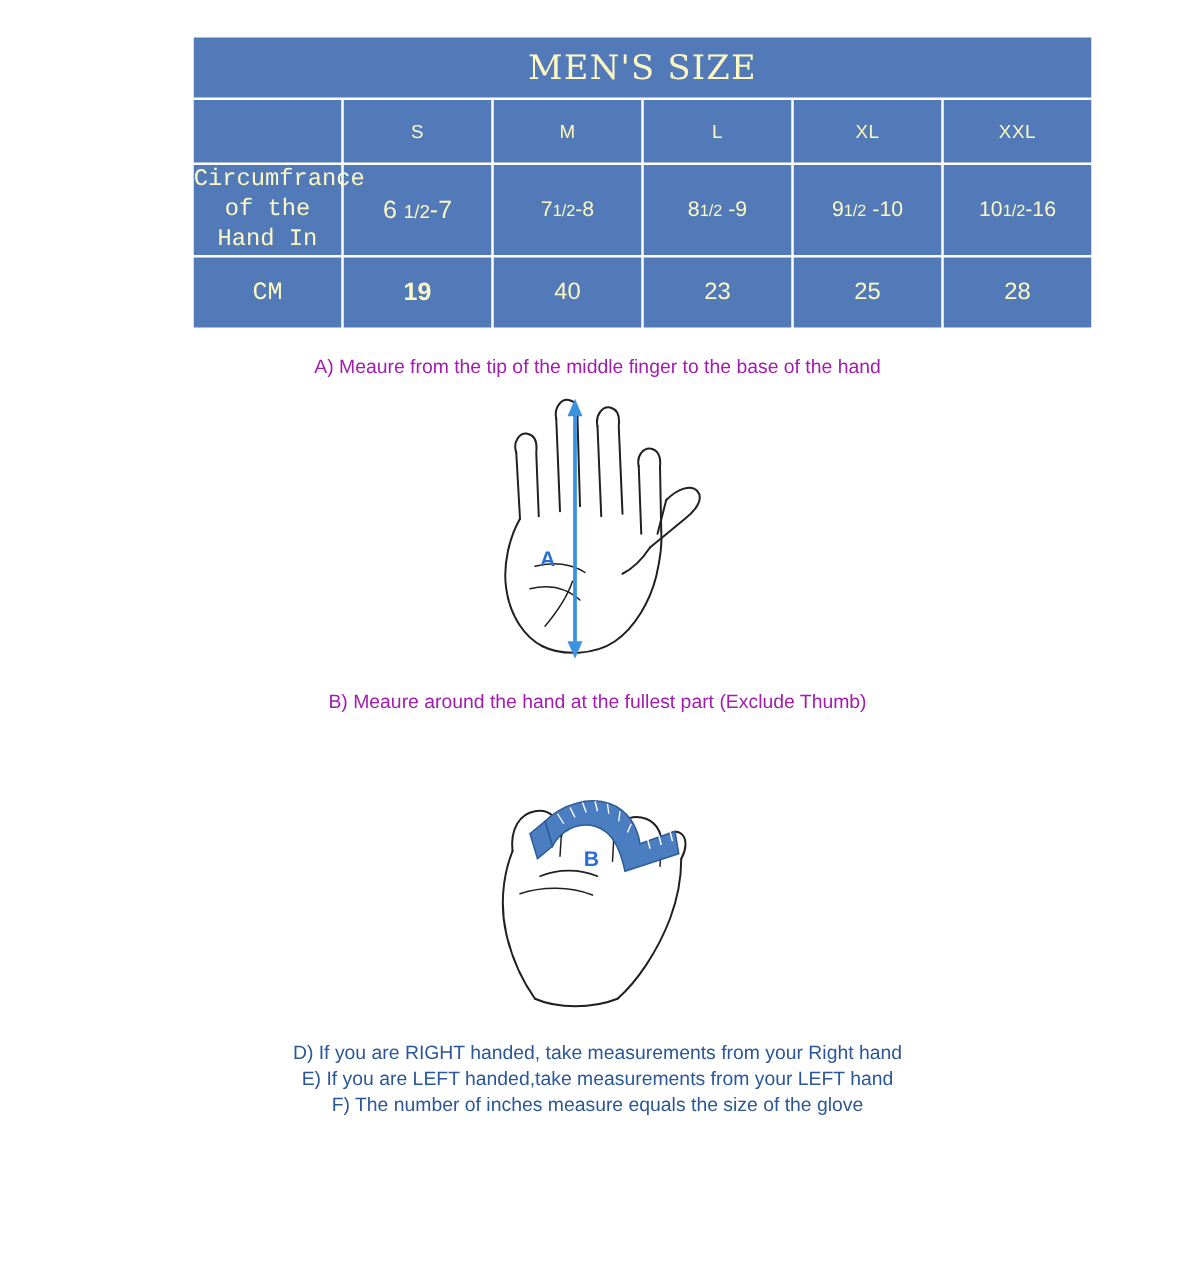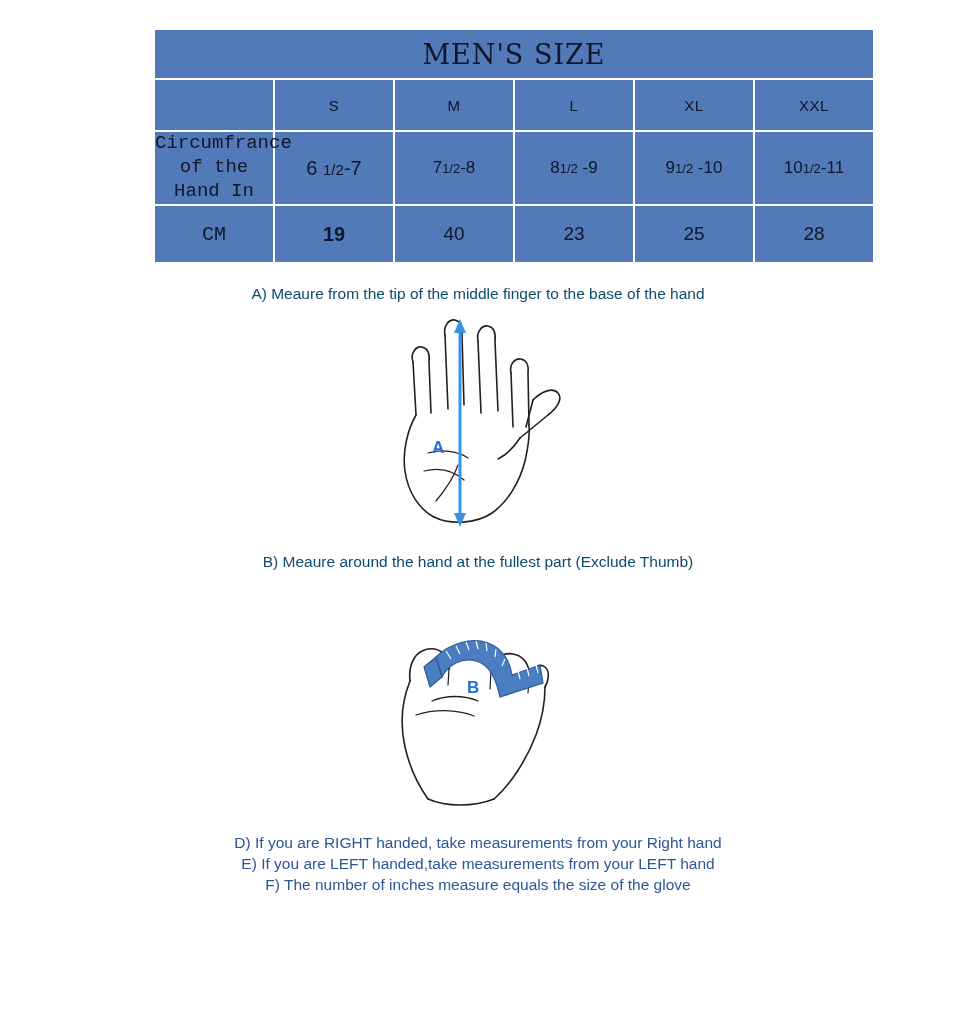--- a/index.html
+++ b/index.html
@@ -26,21 +26,21 @@
     position: absolute;
     left: 153px;
     top: 28px;
     width: 722px;
     border-collapse: separate;
     border-spacing: 2px;
     table-layout: fixed;
   }
   .size-table td, .size-table th {
     background: #527ab8;
-    color: #0f172a;
+    color: #fef9c3;
     text-align: center;
     vertical-align: middle;
     padding: 0;
     font-weight: normal;
   }
   .title-cell {
     height: 48px;
     font-family: "DejaVu Serif", serif;
     font-weight: bold;
     font-size: 27px;
@@ -99,21 +99,21 @@
   .col-l  { width: 116px; }
   .col-xl { width: 110px; }
   .col-xxl{ width: 110px; }
 
   
   .caption {
     position: absolute;
     width: 100%;
     text-align: center;
     font-size: 15.5px;
-    color: #0c4a6e;
+    color: #a21caf;
   }
   #cap-a { top: 285px; }
   #cap-b { top: 553px; }
 
   .footer {
     position: absolute;
     left: 0;
     top: 832px;
     width: 100%;
     text-align: center;
@@ -156,21 +156,21 @@
         <td class="hdr-size col-l">L</td>
         <td class="hdr-size col-xl">XL</td>
         <td class="hdr-size col-xxl">XXL</td>
       </tr>
       <tr>
         <td class="row-label">Circumfrance of the Hand In</td>
         <td class="val bold"><span>6 </span><span class="frac">1/2</span><span>-7</span></td>
         <td class="val"><span>7</span><span class="frac">1/2</span><span>-8</span></td>
         <td class="val"><span>8</span><span class="frac">1/2</span><span> -9</span></td>
         <td class="val"><span>9</span><span class="frac">1/2</span><span> -10</span></td>
-        <td class="val"><span>10</span><span class="frac">1/2</span><span>-11</span></td>
+        <td class="val"><span>10</span><span class="frac">1/2</span><span>-16</span></td>
       </tr>
       <tr>
         <td class="row-label center">CM</td>
         <td class="cm bold">19</td>
         <td class="cm">40</td>
         <td class="cm">23</td>
         <td class="cm">25</td>
         <td class="cm">28</td>
       </tr>
     </tbody>

